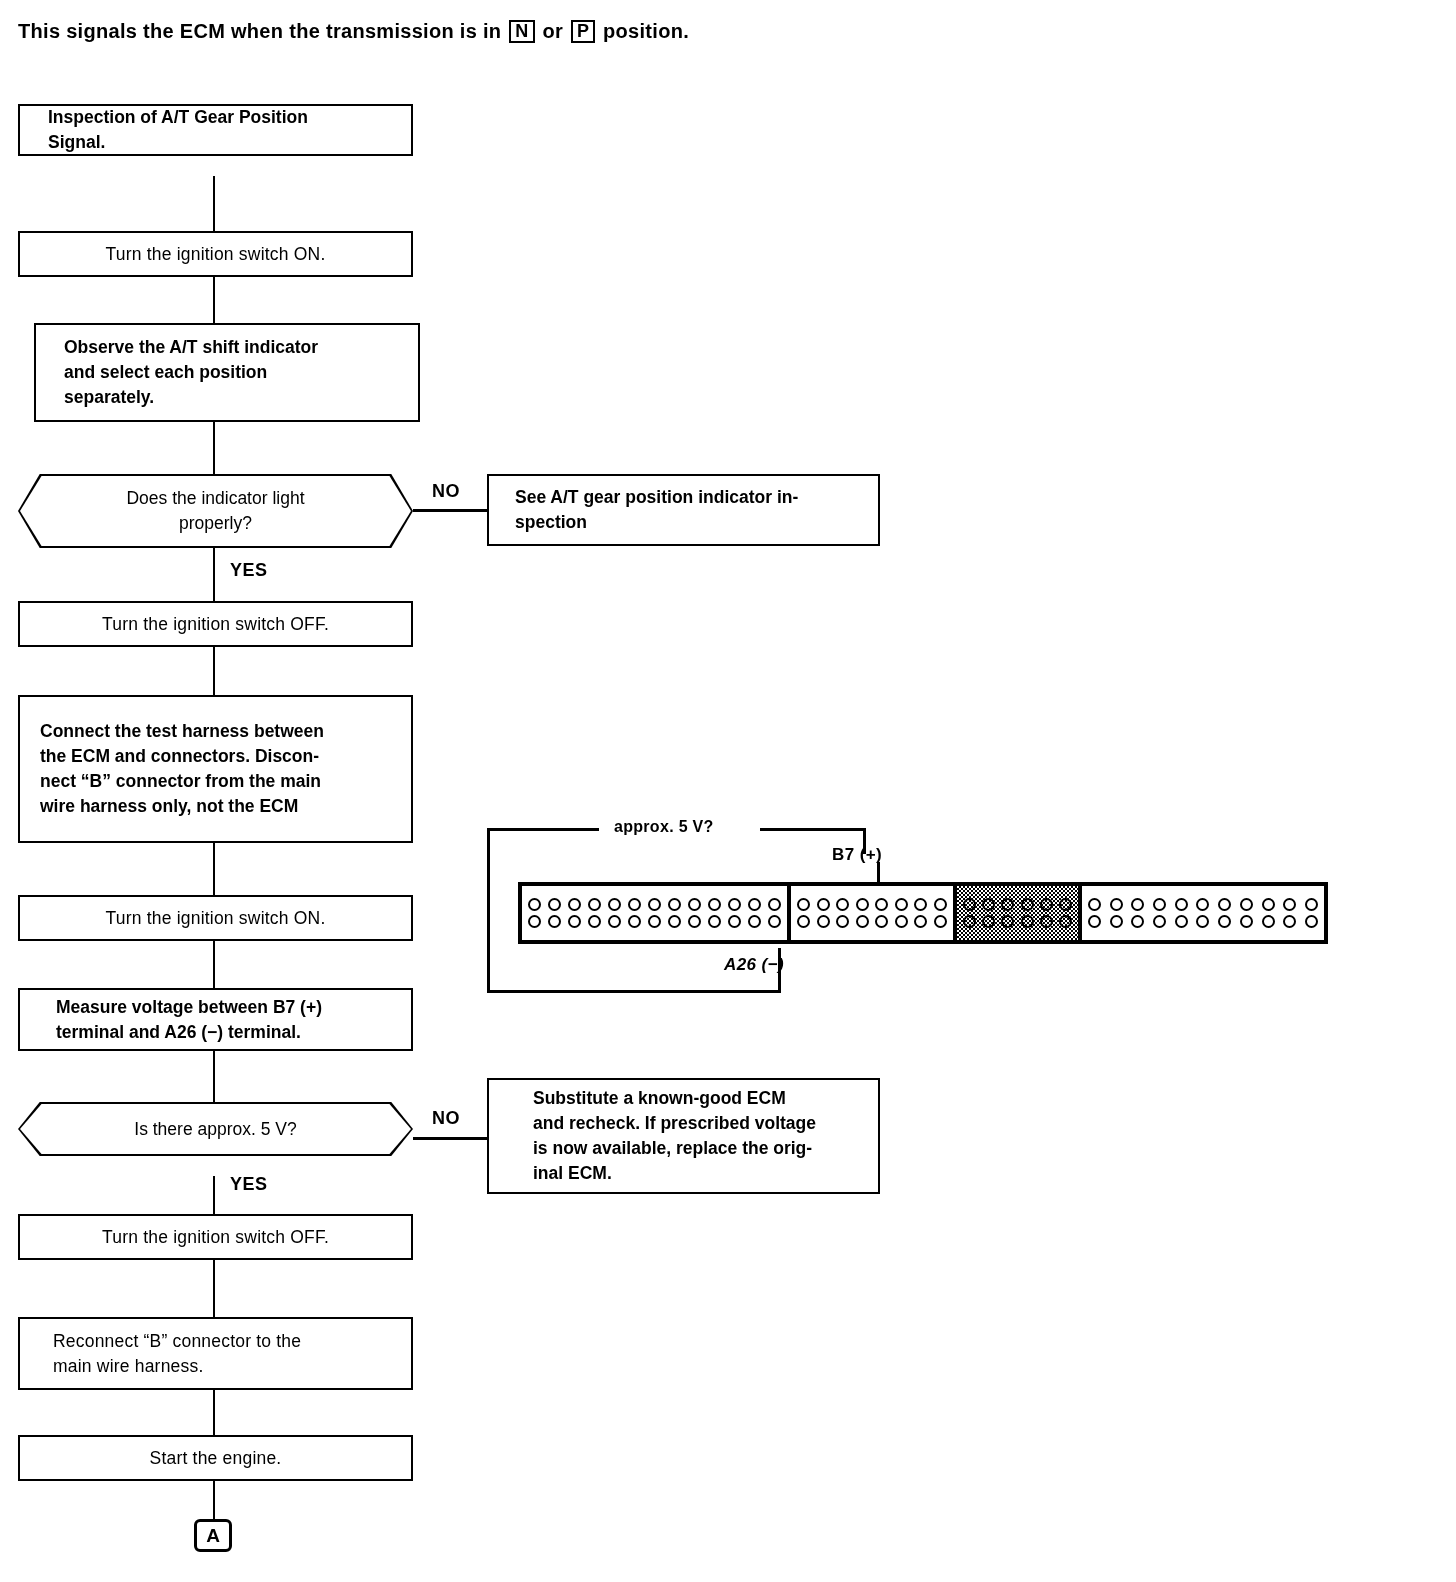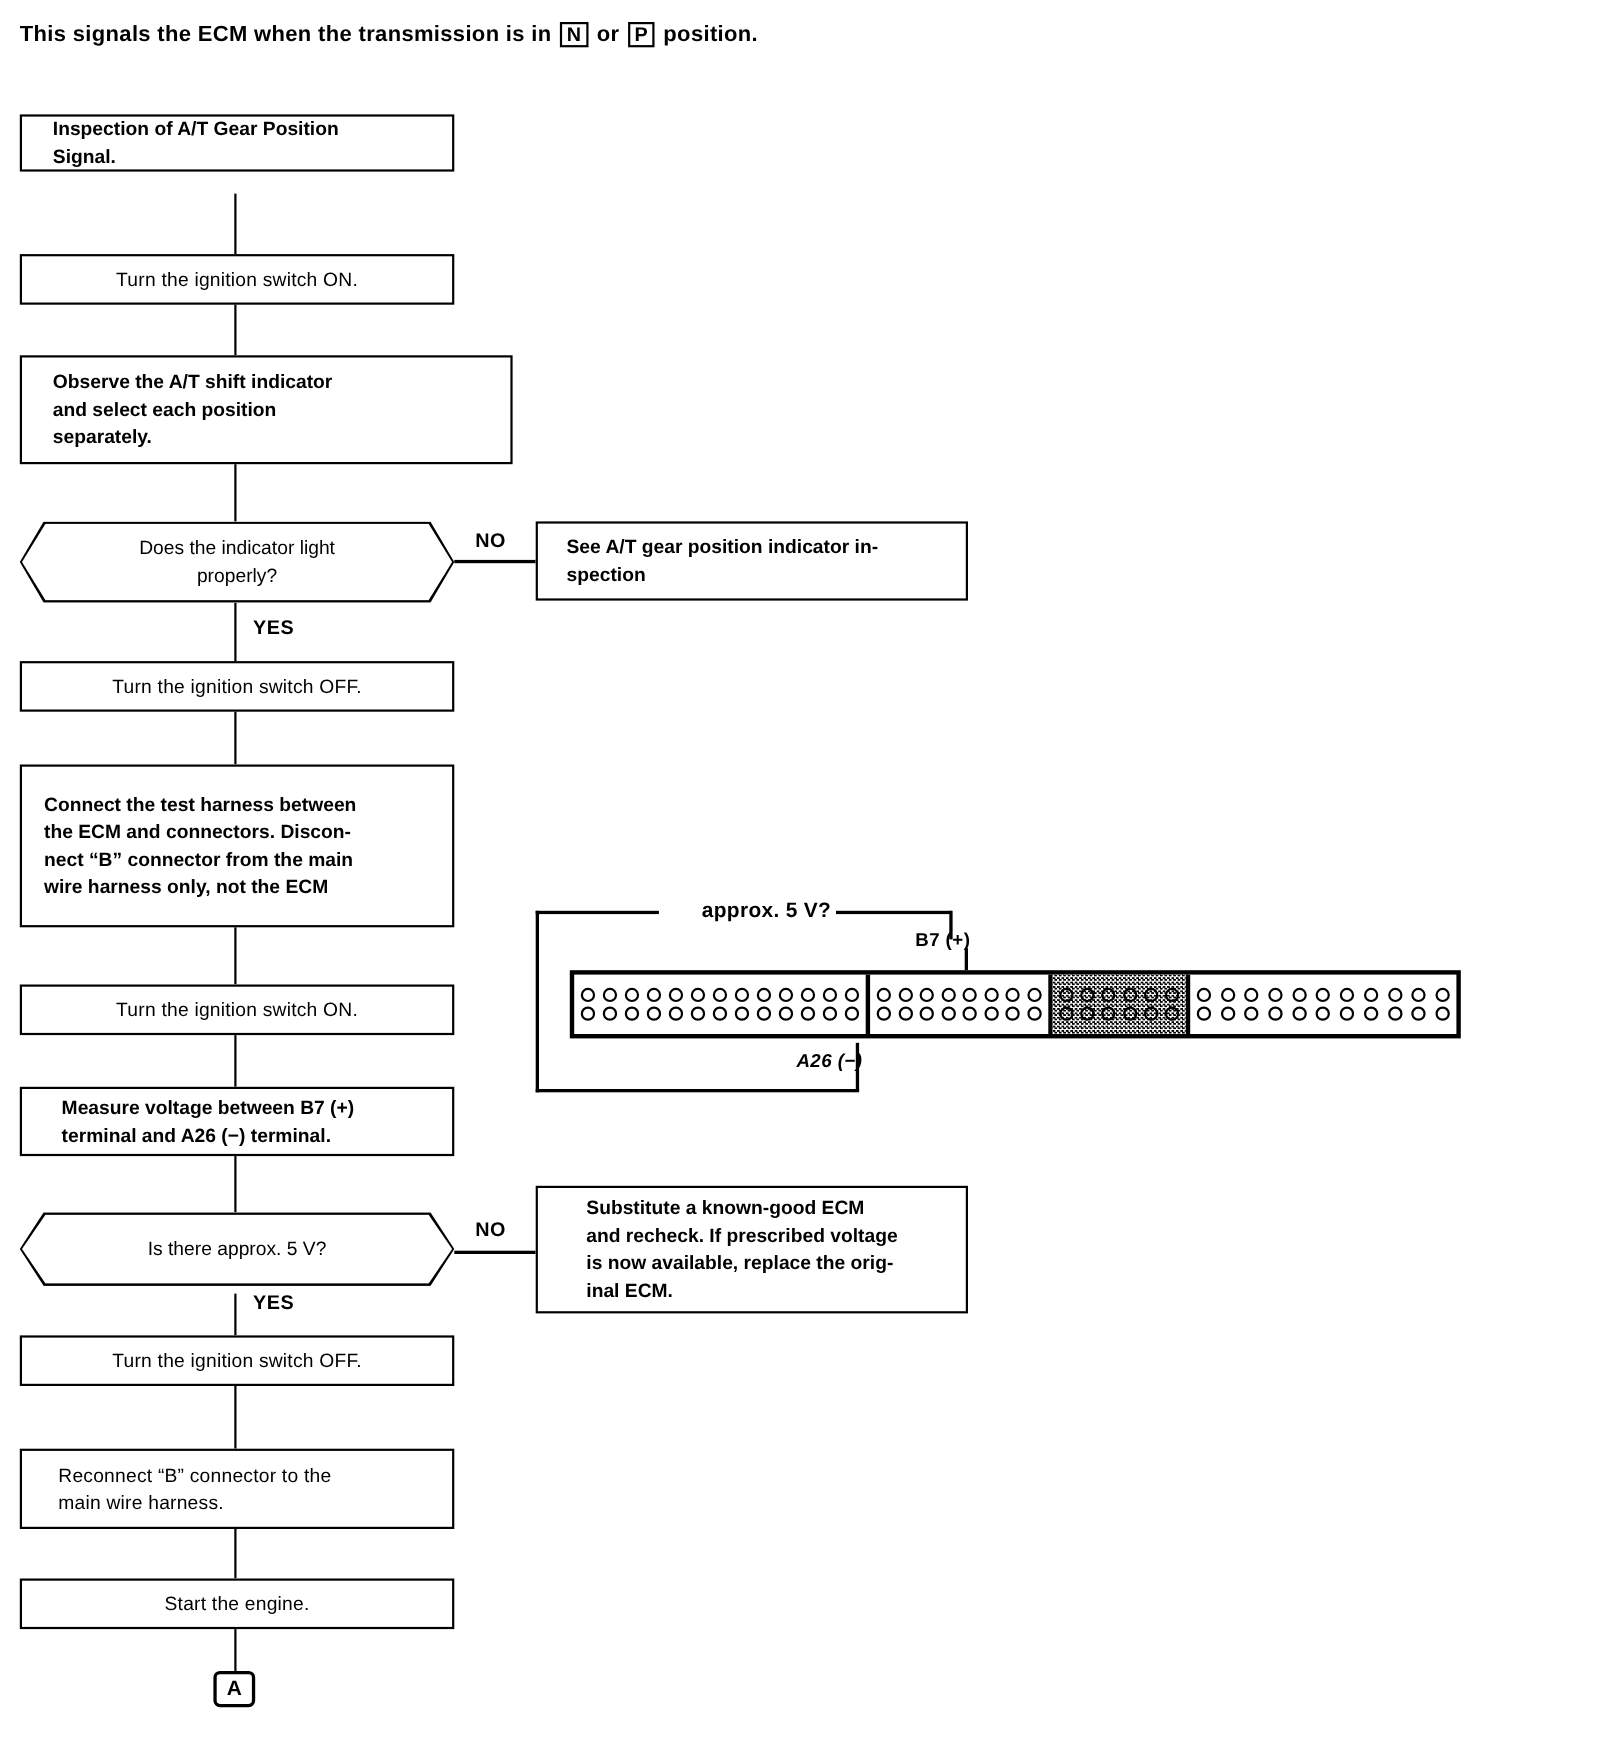--- a/index.html
+++ b/index.html
@@ -162,27 +162,26 @@
 
   .pinlabel {
     position: absolute;
     font-size: 17px;
     font-weight: bold;
     letter-spacing: 0.4px;
     white-space: nowrap;
   }
   .approxlabel {
     position: absolute;
-    font-size: 19px;
+    font-size: 16px;
     font-weight: bold;
     letter-spacing: 0.3px;
     white-space: nowrap;
     background: #fff;
     padding: 0 6px;
-    margin-left: 24px;
   }
 </style>
 </head>
 <body>
 
 <div id="intro">
   <span class="seg">This signals the ECM when the transmission is in </span>
   <span class="gearbox">N</span>
   <span class="seg"> or </span>
   <span class="gearbox">P</span>
@@ -195,21 +194,21 @@
 </div>
 
 <div class="vline" style="left:213px; top:176px; height:55px;"></div>
 
 <div class="pbox plain center" style="left:18px; top:231px; width:395px; height:46px;">
   <span class="txt">Turn the ignition switch ON.</span>
 </div>
 
 <div class="vline" style="left:213px; top:277px; height:46px;"></div>
 
-<div class="pbox bold" style="left:18px; top:323px; width:448px; height:99px;">
+<div class="pbox bold" style="left:34px; top:323px; width:386px; height:99px;">
   <span class="txt">Observe the A/T shift indicator
 and  select  each  position
 separately.</span>
 </div>
 
 <div class="vline" style="left:213px; top:422px; height:52px;"></div>
 
 <div class="decision" style="left:18px; top:474px; width:395px; height:74px;">
   <div class="hex"></div>
   <div class="hexin">
@@ -250,21 +249,21 @@
 
 <div class="vline" style="left:213px; top:941px; height:47px;"></div>
 
 <div class="pbox bold" style="left:18px; top:988px; width:395px; height:63px;">
   <span class="txt" style="padding-left:36px;">Measure voltage between B7 (+)
 terminal and A26 (−) terminal.</span>
 </div>
 
 <div class="vline" style="left:213px; top:1051px; height:51px;"></div>
 
-<div class="decision" style="left:18px; top:1102px; width:395px; height:67px;">
+<div class="decision" style="left:18px; top:1102px; width:395px; height:54px;">
   <div class="hex"></div>
   <div class="hexin">
     <span class="dtxt">Is there approx. 5 V?</span>
   </div>
 </div>
 
 <div class="hline thick" style="left:413px; top:1137px; width:74px;"></div>
 <div class="branchlabel" style="left:432px; top:1108px;">NO</div>
 
 <div class="pbox bold" style="left:487px; top:1078px; width:393px; height:116px;">

